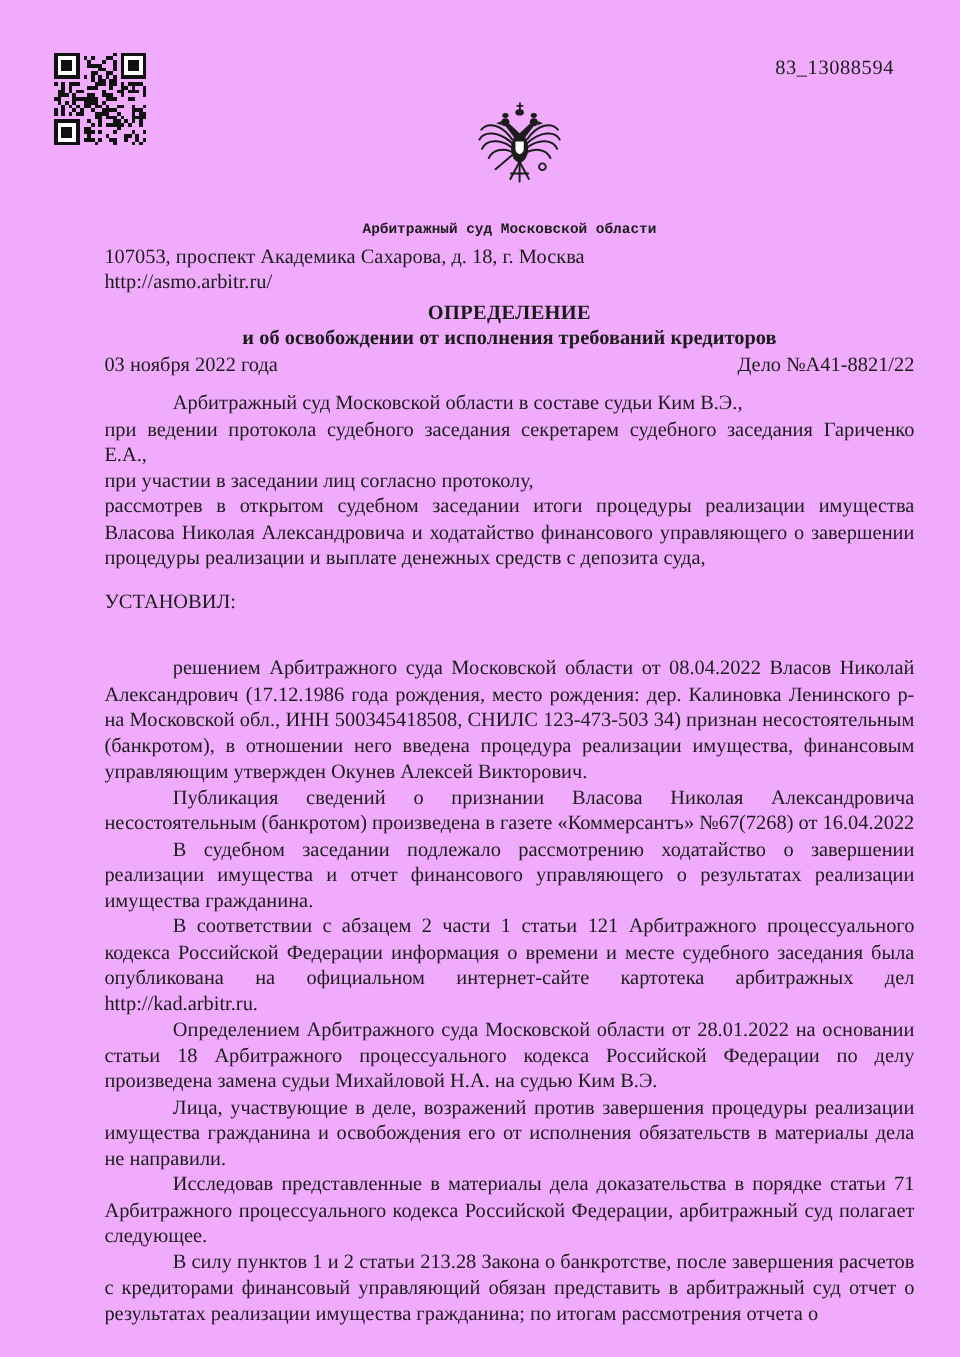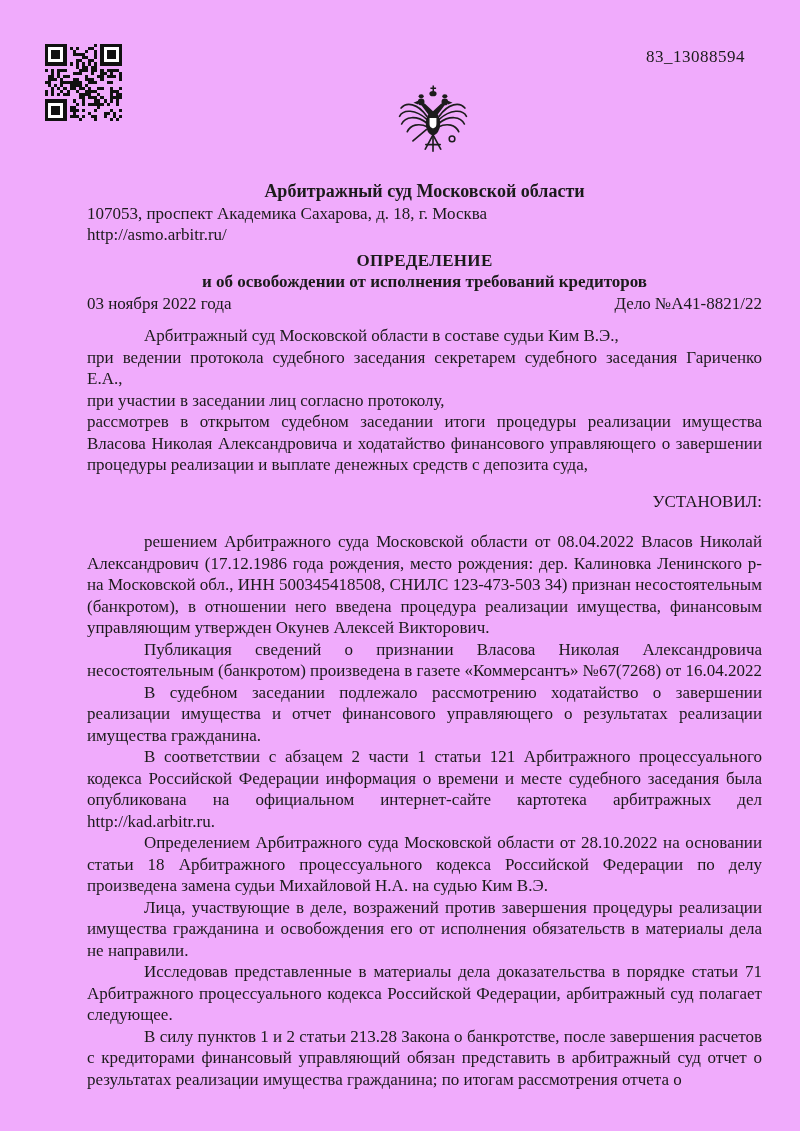--- a/index.html
+++ b/index.html
@@ -40,23 +40,24 @@
     height: 80px;
   }
   .content {
     position: absolute;
     left: 87px;
     top: 181px;
     width: 675px;
   }
   .center { text-align: left; }
   .court-name {
-    font-size: 18px;
+    font-size: 12px;
     font-weight: bold;
     text-align: center;
+    font-family: Liberation Mono, monospace;
   }
   .doc-type {
     margin-top: 4px;
     font-weight: bold;
     text-align: center;
     letter-spacing: 0.3px;
   }
   .subtitle {
     font-weight: bold;
     text-align: center;
@@ -67,22 +68,22 @@
     justify-content: space-between;
   }
   .intro { margin-top: 11px; }
   p {
     margin: 0;
     text-align: justify;
   }
   p.indent { text-indent: 57px; }
   .resolution-heading {
     margin-top: 15px;
-    margin-bottom: 19px;
-    text-align: right;
+    margin-bottom: 34px;
+    text-align: left;
   }
 </style>
 </head>
 <body>
 
 <div class="page">
 
   <div class="doc-id">83_13088594</div>
 
   <div class="qr">
@@ -345,20 +346,20 @@
       <p>рассмотрев в открытом судебном заседании итоги процедуры реализации имущества Власова Николая Александровича и ходатайство финансового управляющего о завершении процедуры реализации и выплате денежных средств с депозита суда,</p>
     </div>
 
     <div class="resolution-heading">УСТАНОВИЛ:</div>
 
     <div class="established">
       <p class="indent">решением Арбитражного суда Московской области от 08.04.2022 Власов Николай Александрович (17.12.1986 года рождения, место рождения: дер. Калиновка Ленинского р-на Московской обл., ИНН 500345418508, СНИЛС 123-473-503 34) признан несостоятельным (банкротом), в отношении него введена процедура реализации имущества, финансовым управляющим утвержден Окунев Алексей Викторович.</p>
       <p class="indent">Публикация сведений о признании Власова Николая Александровича несостоятельным (банкротом) произведена в газете «Коммерсантъ» №67(7268) от 16.04.2022</p>
       <p class="indent">В судебном заседании подлежало рассмотрению ходатайство о завершении реализации имущества и отчет финансового управляющего о результатах реализации имущества гражданина.</p>
       <p class="indent">В соответствии с абзацем 2 части 1 статьи 121 Арбитражного процессуального кодекса Российской Федерации информация о времени и месте судебного заседания была опубликована на официальном интернет-сайте картотека арбитражных дел http://kad.arbitr.ru.</p>
-      <p class="indent">Определением Арбитражного суда Московской области от 28.10.2022 на основании статьи 18 Арбитражного процессуального кодекса Российской Федерации по делу произведена замена судьи Михайловой Н.А. на судью Ким В.Э.</p>
+      <p class="indent">Определением Арбитражного суда Московской области от 28.01.2022 на основании статьи 18 Арбитражного процессуального кодекса Российской Федерации по делу произведена замена судьи Михайловой Н.А. на судью Ким В.Э.</p>
       <p class="indent">Лица, участвующие в деле, возражений против завершения процедуры реализации имущества гражданина и освобождения его от исполнения обязательств в материалы дела не направили.</p>
       <p class="indent">Исследовав представленные в материалы дела доказательства в порядке статьи 71 Арбитражного процессуального кодекса Российской Федерации, арбитражный суд полагает следующее.</p>
       <p class="indent">В силу пунктов 1 и 2 статьи 213.28 Закона о банкротстве, после завершения расчетов с кредиторами финансовый управляющий обязан представить в арбитражный суд отчет о результатах реализации имущества гражданина; по итогам рассмотрения отчета о</p>
     </div>
 
   </div>
 </div>
 
 </body></html>

